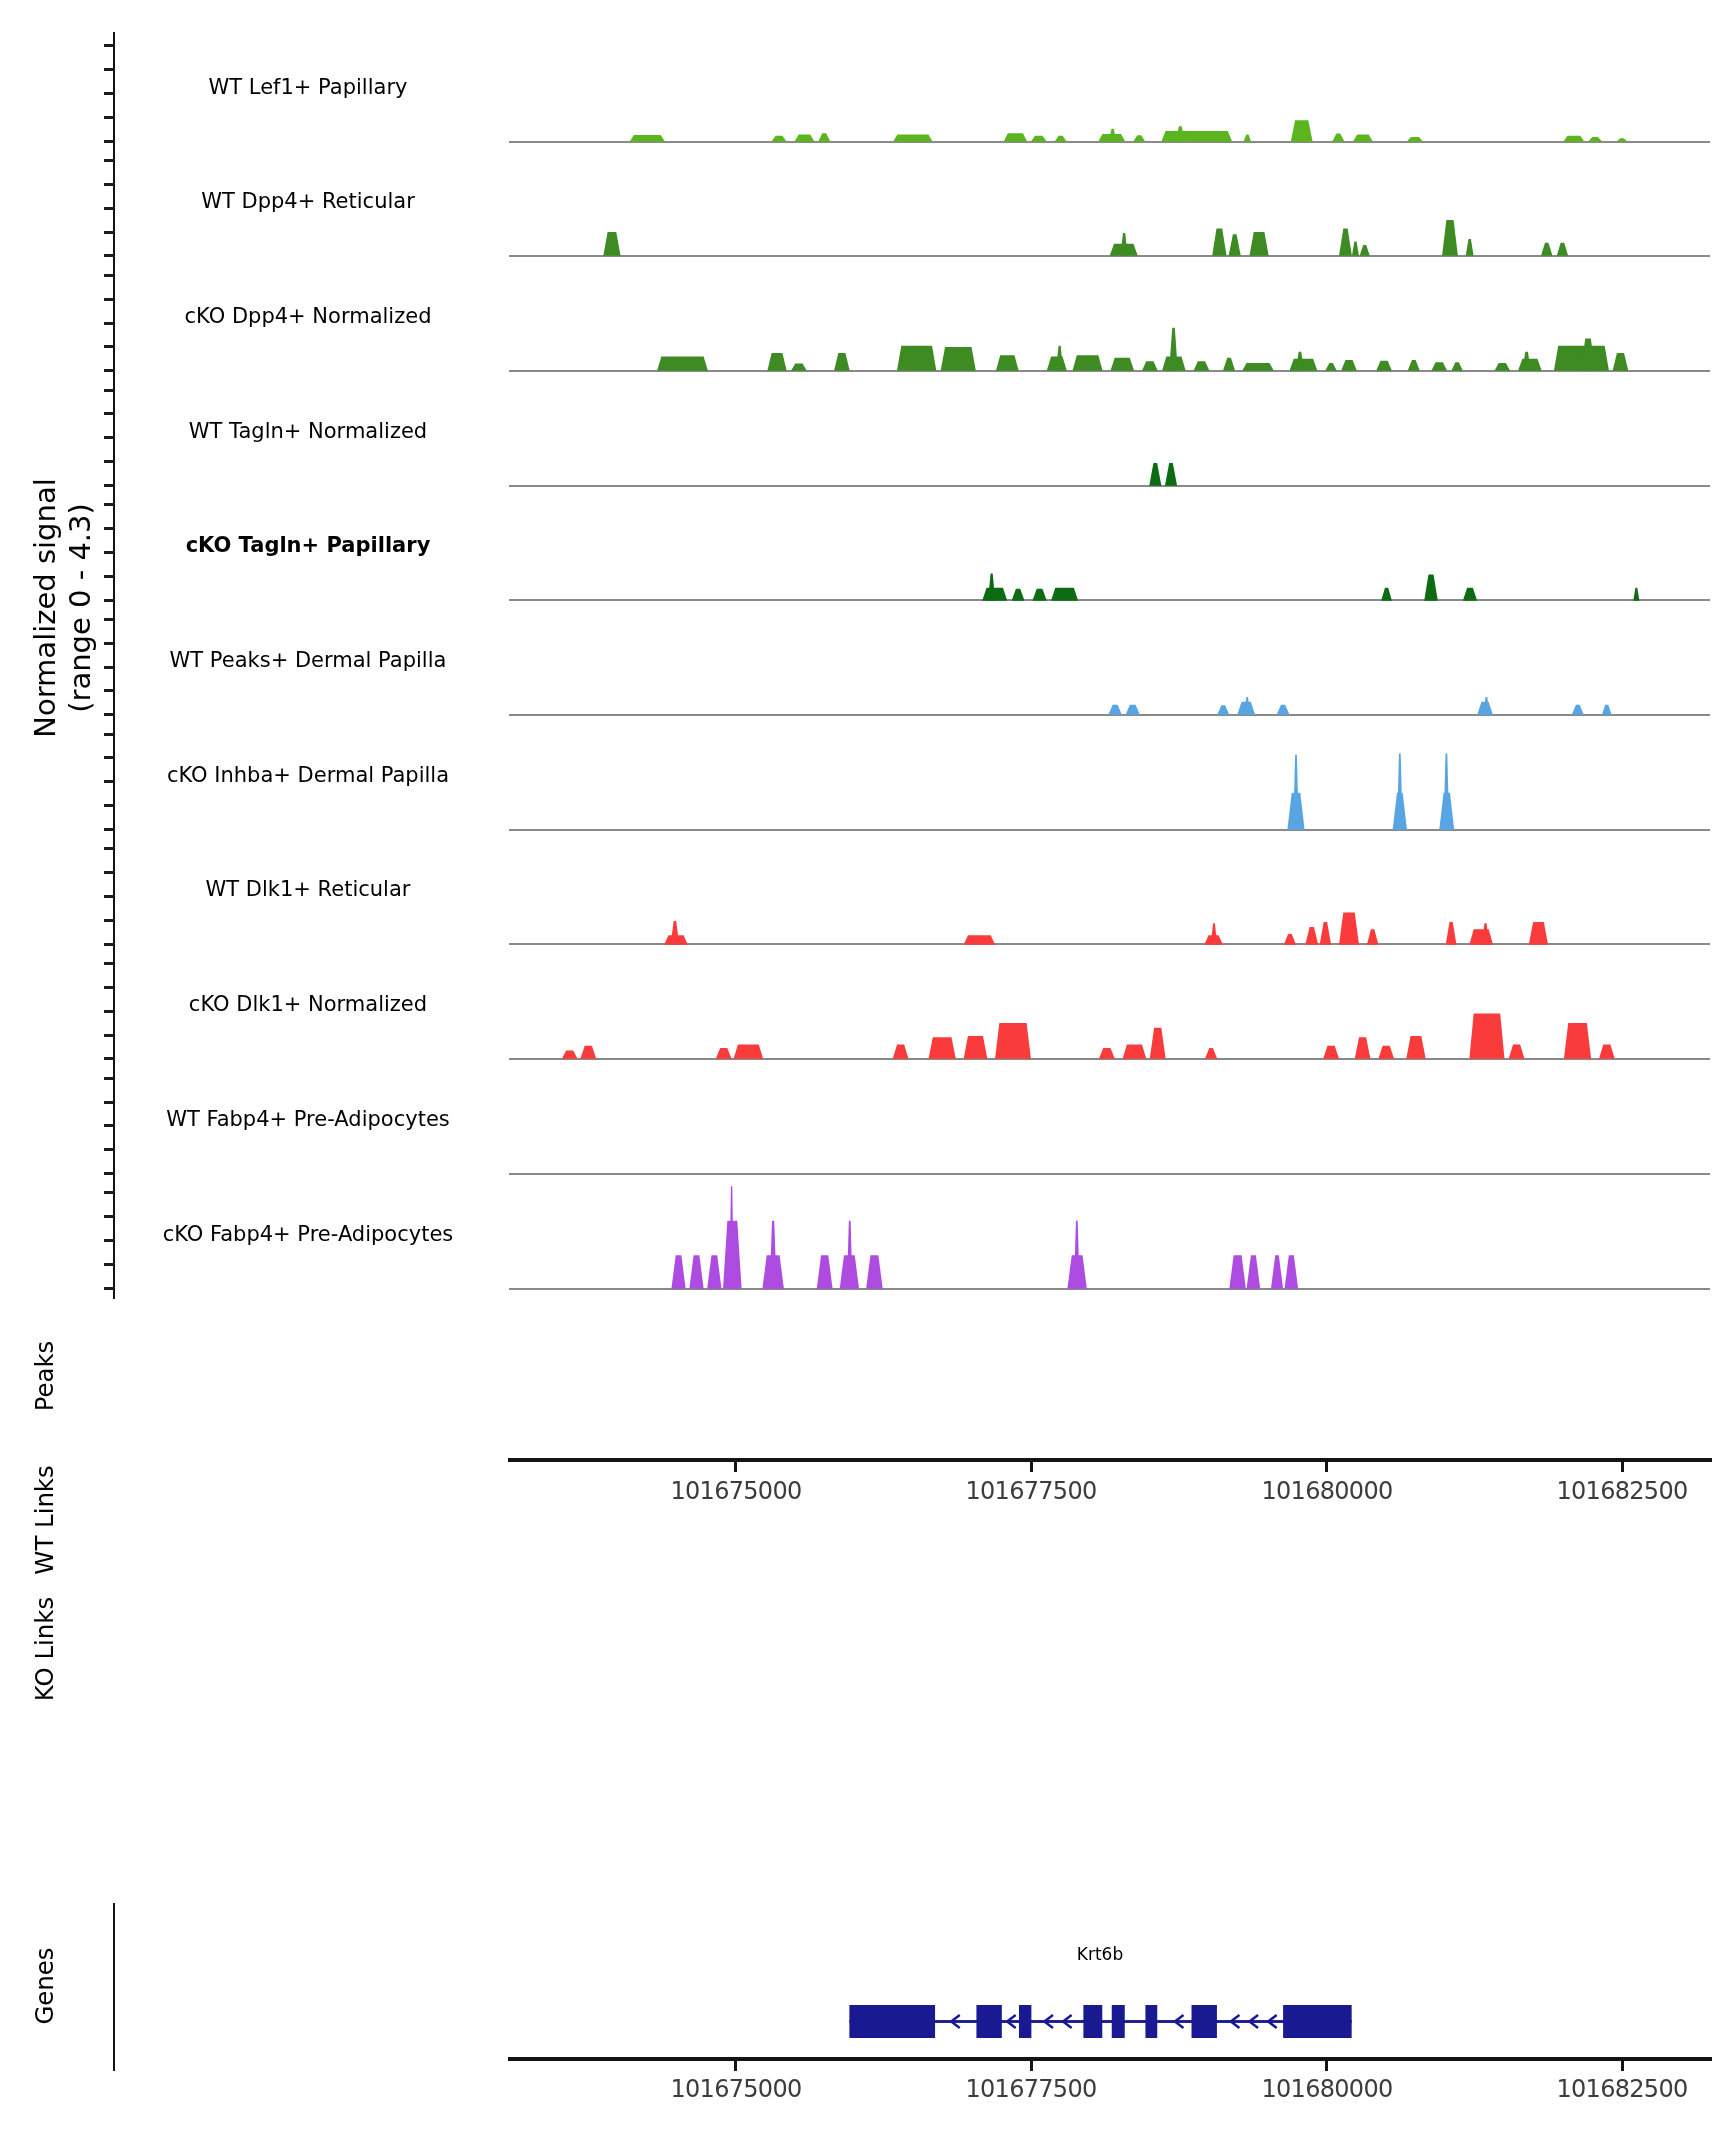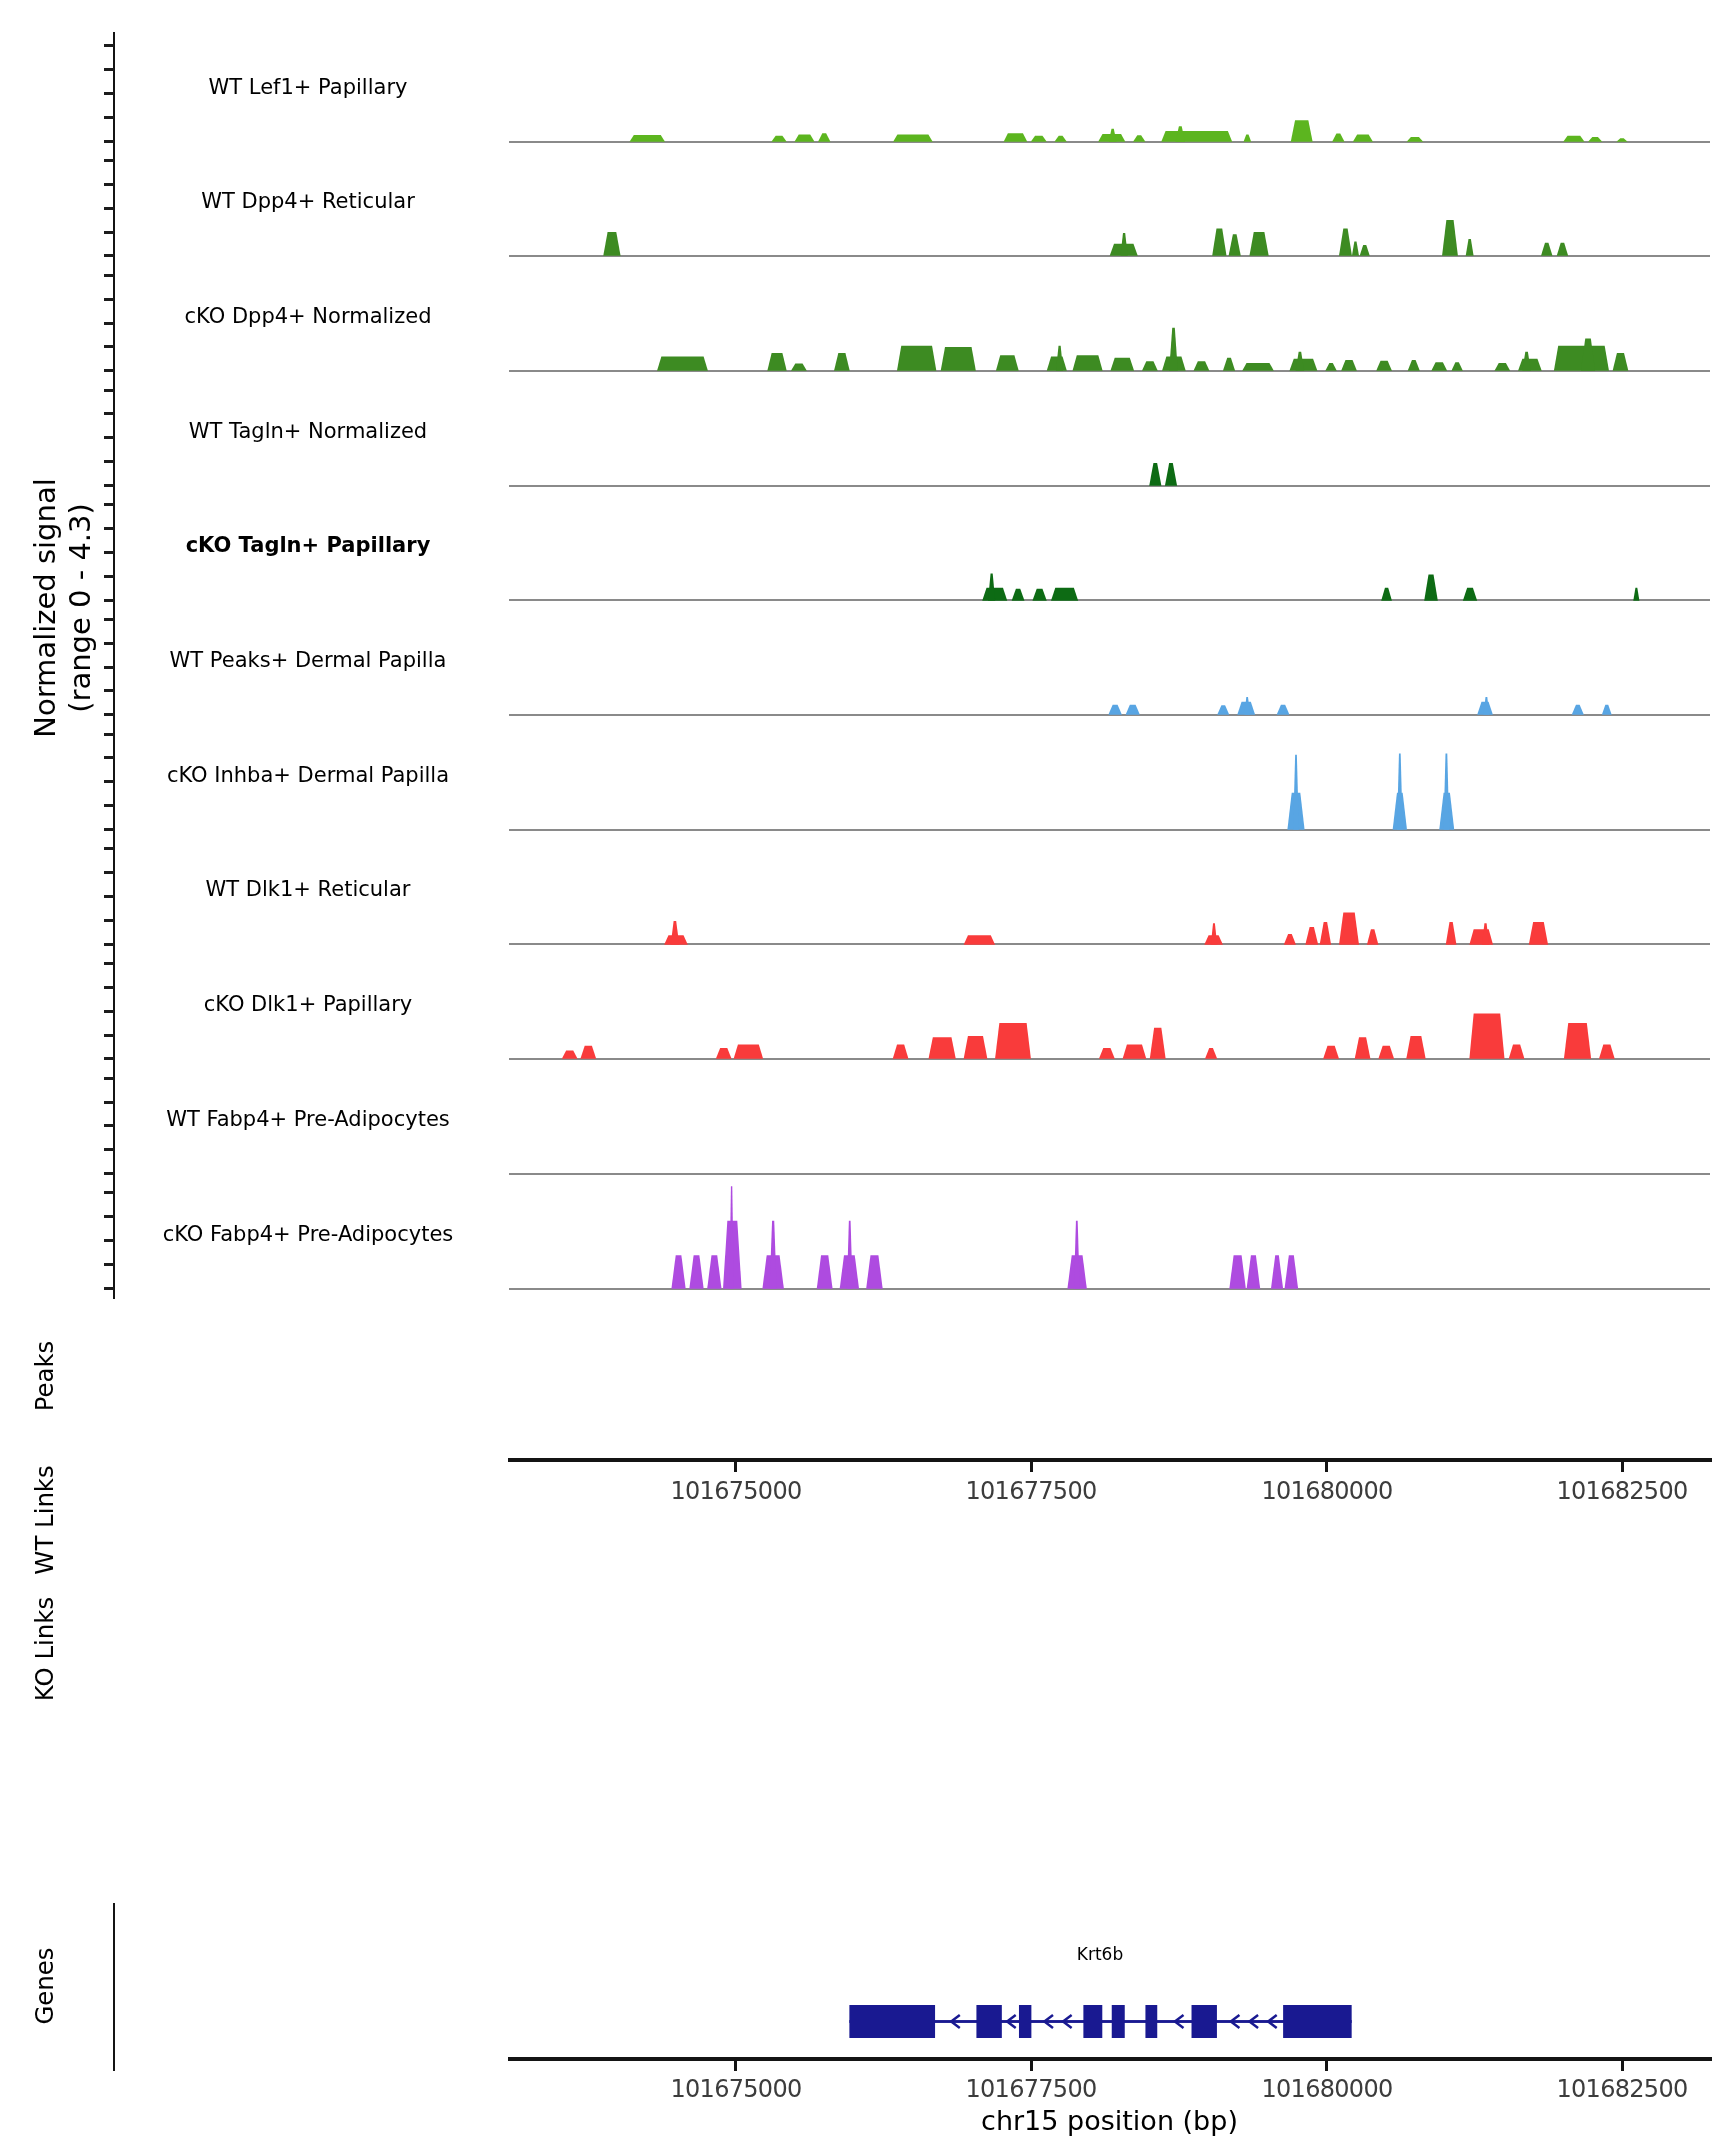--- a/index.html
+++ b/index.html
@@ -75,21 +75,20 @@
       <rect x="651.9016925802008" y="32" width="35.438397953158756" height="46" fill="#191991"></rect>
       <rect x="711.2404054320016" y="32" width="17.30712458177527" height="46" fill="#191991"></rect>
       <rect x="801.0726234993111" y="32" width="26.372761267467013" height="46" fill="#191991"></rect>
       <rect x="840.6317654005117" y="32" width="18.1312733713836" height="46" fill="#191991"></rect>
       <rect x="887.6082464081874" y="32" width="16.48297579216694" height="46" fill="#191991"></rect>
       <rect x="951.8918519976382" y="32" width="35.43839795315887" height="46" fill="#191991"></rect>
       <rect x="1079.6349143869318" y="32" width="95.60125959456786" height="46" fill="#191991"></rect>
     </svg>
   <div id="gene-name" style="left: 1100px;">Krt6b</div>
 
-  <div id="xlabel">chr15 position (bp)</div>
 <div class="ruler-tick" style="top:140px;"></div>
     <div class="ruler-tick" style="top:116px;"></div>
     <div class="ruler-tick" style="top:92px;"></div>
     <div class="ruler-tick" style="top:68px;"></div>
     <div class="ruler-tick" style="top:44px;"></div>
     <div class="track-label" style="top:75px;">WT Lef1+ Papillary</div>
     <div class="baseline" style="top:141px;"></div>
     <svg class="track-svg" style="top:34px;" viewBox="0 0 1675 150">
       <polygon points="168.1,150 174.1,140.7 211.6,140.7 217.6,150" fill="#5cb51f"></polygon>
       <polygon points="365.9,150 371.9,141.7 381.3,141.7 387.3,150" fill="#5cb51f"></polygon>
@@ -259,21 +258,21 @@
       <polygon points="1306.4,150 1311.7,118.4 1316.2,118.4 1321.4,150" fill="#f93b3b"></polygon>
       <polygon points="1339.4,150 1345.4,128.4 1366.4,128.4 1372.4,150" fill="#f93b3b"></polygon>
       <polygon points="1356.9,150 1360.4,120.1 1363.4,120.1 1366.9,150" fill="#f93b3b"></polygon>
       <polygon points="1422.3,150 1428.3,118.4 1443.2,118.4 1449.2,150" fill="#f93b3b"></polygon>
     </svg>
     <div class="ruler-tick" style="top:1057px;"></div>
     <div class="ruler-tick" style="top:1034px;"></div>
     <div class="ruler-tick" style="top:1010px;"></div>
     <div class="ruler-tick" style="top:986px;"></div>
     <div class="ruler-tick" style="top:962px;"></div>
-    <div class="track-label" style="top:992px;">cKO Dlk1+ Papillary</div>
+    <div class="track-label" style="top:992px;">cKO Dlk1+ Normalized</div>
     <div class="baseline" style="top:1058px;"></div>
     <svg class="track-svg" style="top:951px;" viewBox="0 0 1675 150">
       <polygon points="73.7,150 79.7,138.4 89.6,138.4 95.6,150" fill="#f93b3b"></polygon>
       <polygon points="99.6,150 105.6,131.7 115.6,131.7 121.6,150" fill="#f93b3b"></polygon>
       <polygon points="288.5,150 294.5,135.0 304.4,135.0 310.4,150" fill="#f93b3b"></polygon>
       <polygon points="313.3,150 319.3,130.0 348.4,130.0 354.4,150" fill="#f93b3b"></polygon>
       <polygon points="535.2,150 541.2,130.0 551.1,130.0 557.1,150" fill="#f93b3b"></polygon>
       <polygon points="585.1,150 591.1,120.1 617.1,120.1 623.1,150" fill="#f93b3b"></polygon>
       <polygon points="634.1,150 640.1,118.4 661.1,118.4 667.1,150" fill="#f93b3b"></polygon>
       <polygon points="677.9,150 683.9,100.1 721.9,100.1 727.9,150" fill="#f93b3b"></polygon>

